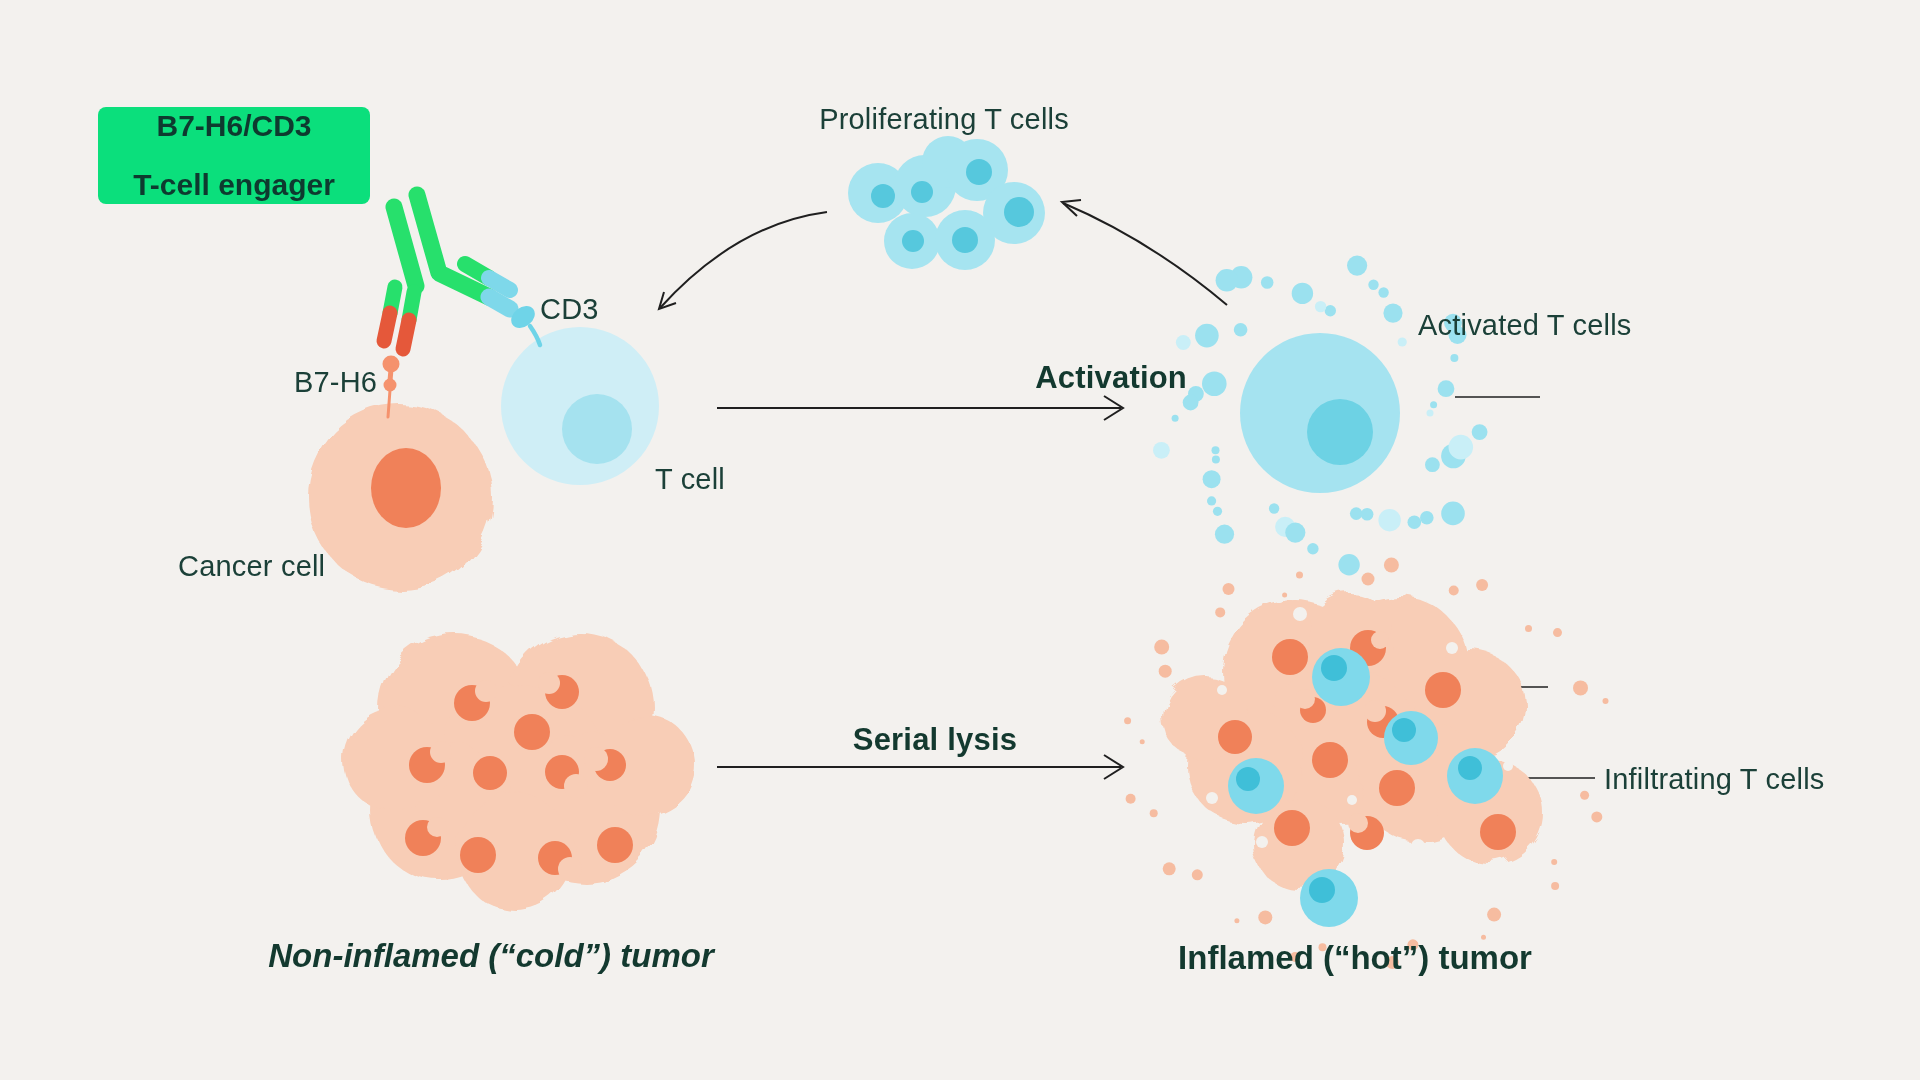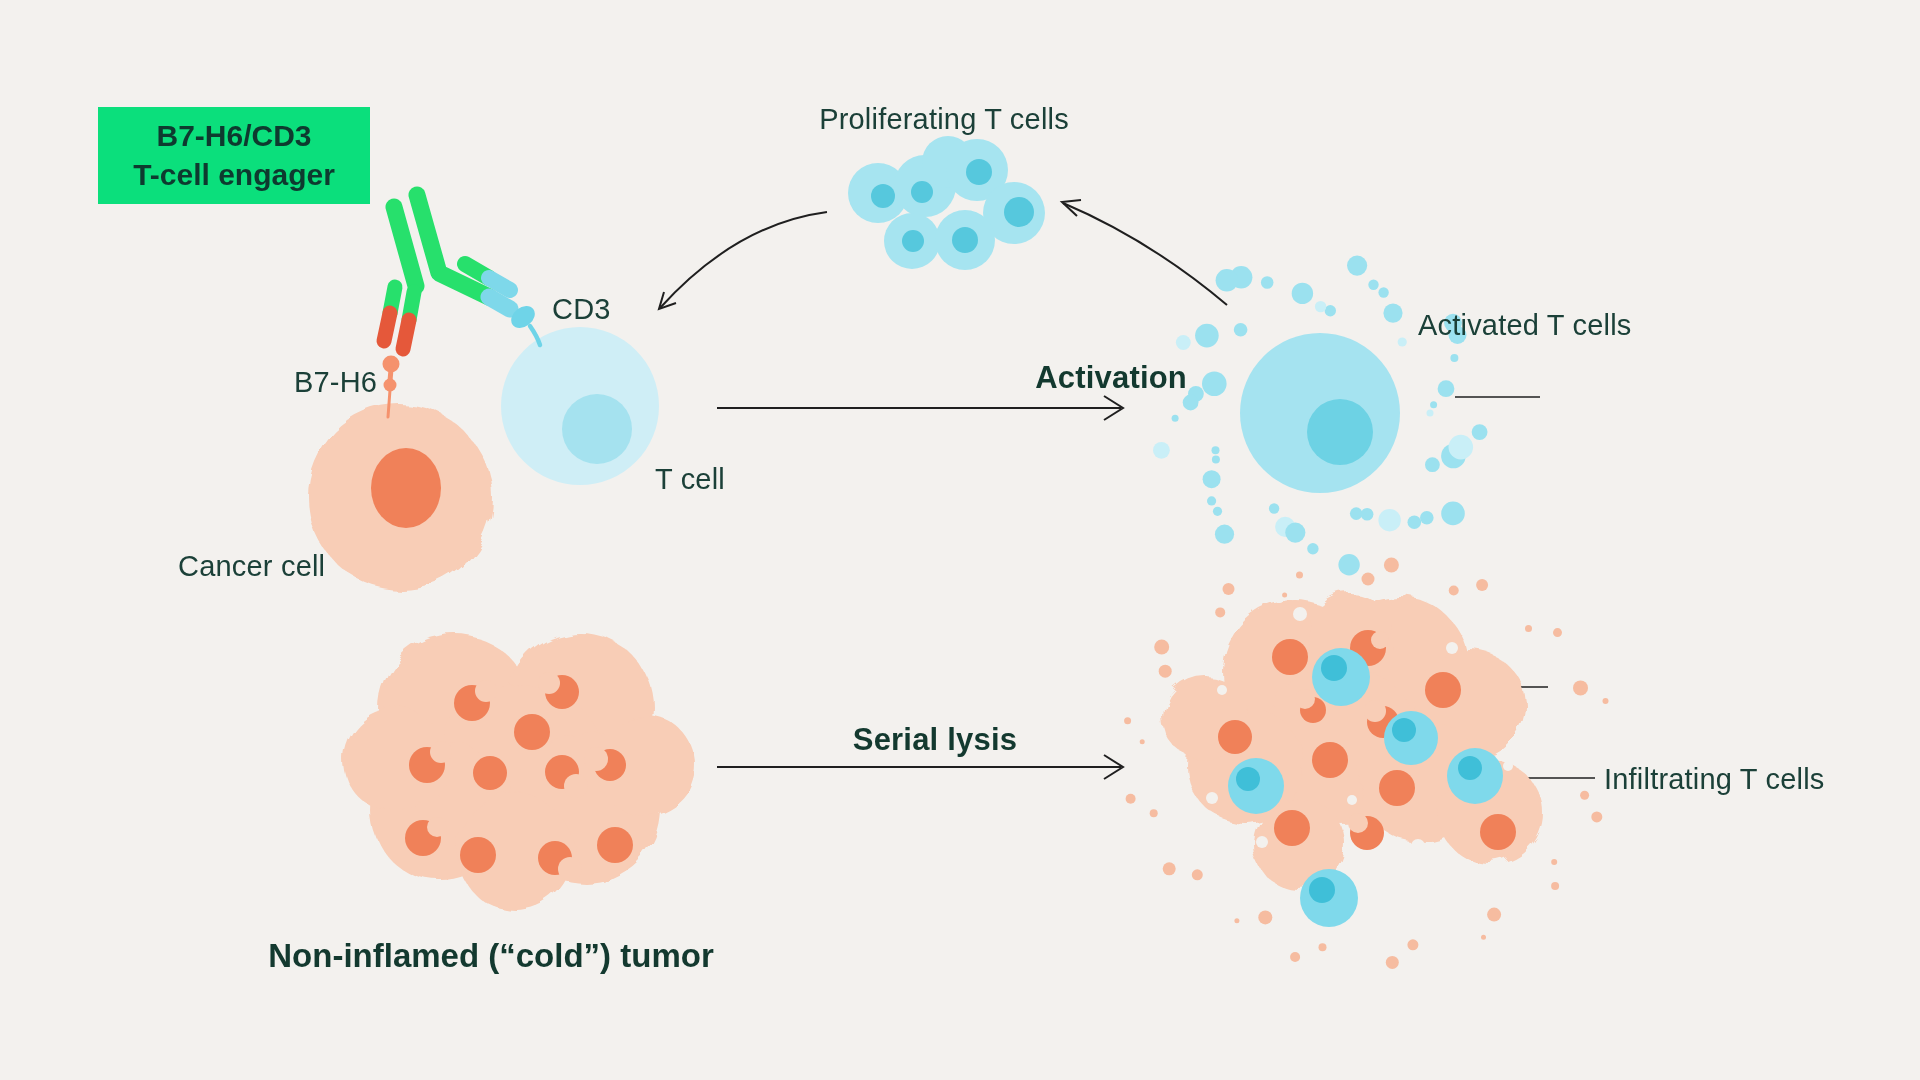--- a/index.html
+++ b/index.html
@@ -12,22 +12,22 @@
     position:absolute;font-size:29px;line-height:1.15;white-space:nowrap;
     color:#1B4038;letter-spacing:.2px;
   }
   .lbl.bold{font-weight:bold;font-size:31px;color:#13392F;}
   .caption{
     position:absolute;width:500px;text-align:center;font-weight:bold;
     font-size:33px;color:#13392F;white-space:nowrap;
   }
   .badge{
     position:absolute;left:98px;top:107px;width:272px;height:97px;
-    background:#0BDF7C;border-radius:0;
-    display:flex;flex-direction:column;align-items:center;justify-content:center;
+    background:#0BDF7C;border-radius:8px;
+    display:flex;flex-direction:column;align-items:center;justify-content:space-between;
     font-weight:bold;font-size:30px;line-height:1.28;color:#0E3A2F;text-align:center;
   }
 </style>
 </head>
 <body>
 
 <div class="stage">
 
   <svg class="art" width="1920" height="1080" viewBox="0 0 1920 1080">
     <defs>
@@ -308,33 +308,34 @@
     </g>
   </svg>
 
   <div class="badge">
     <div>B7-H6/CD3</div>
     <div>T-cell engager</div>
   </div>
 
   <div class="lbl" style="left:769px;top:103px;width:350px;text-align:center;">Proliferating T cells</div>
 
-  <div class="lbl" style="left:552px;top:293px;">CD3</div>
+  <div class="lbl" style="left:540px;top:293px;">CD3</div>
 
   <div class="lbl" style="left:294px;top:366px;">B7-H6</div>
 
   <div class="lbl" style="left:655px;top:463px;">T cell</div>
 
   <div class="lbl" style="left:178px;top:550px;">Cancer cell</div>
 
   <div class="lbl bold" style="left:687px;top:360px;width:500px;text-align:right;">Activation</div>
 
   <div class="lbl bold" style="left:685px;top:722px;width:500px;text-align:center;">Serial lysis</div>
 
   <div class="lbl" style="left:1418px;top:309px;">Activated T cells</div>
 
 
 
   <div class="lbl" style="left:1604px;top:763px;">Infiltrating T cells</div>
 
-  <div class="caption" style="left:241px;top:937px;">Non-inflamed (“cold”) tumor</div>
-
+  <div class="caption" style="left:241px;top:937px;font-style:italic;">Non-inflamed (“cold”) tumor</div>
+
+  <div class="caption" style="left:1105px;top:939px;">Inflamed (“hot”) tumor</div>
 </div>
 
 </body></html>

